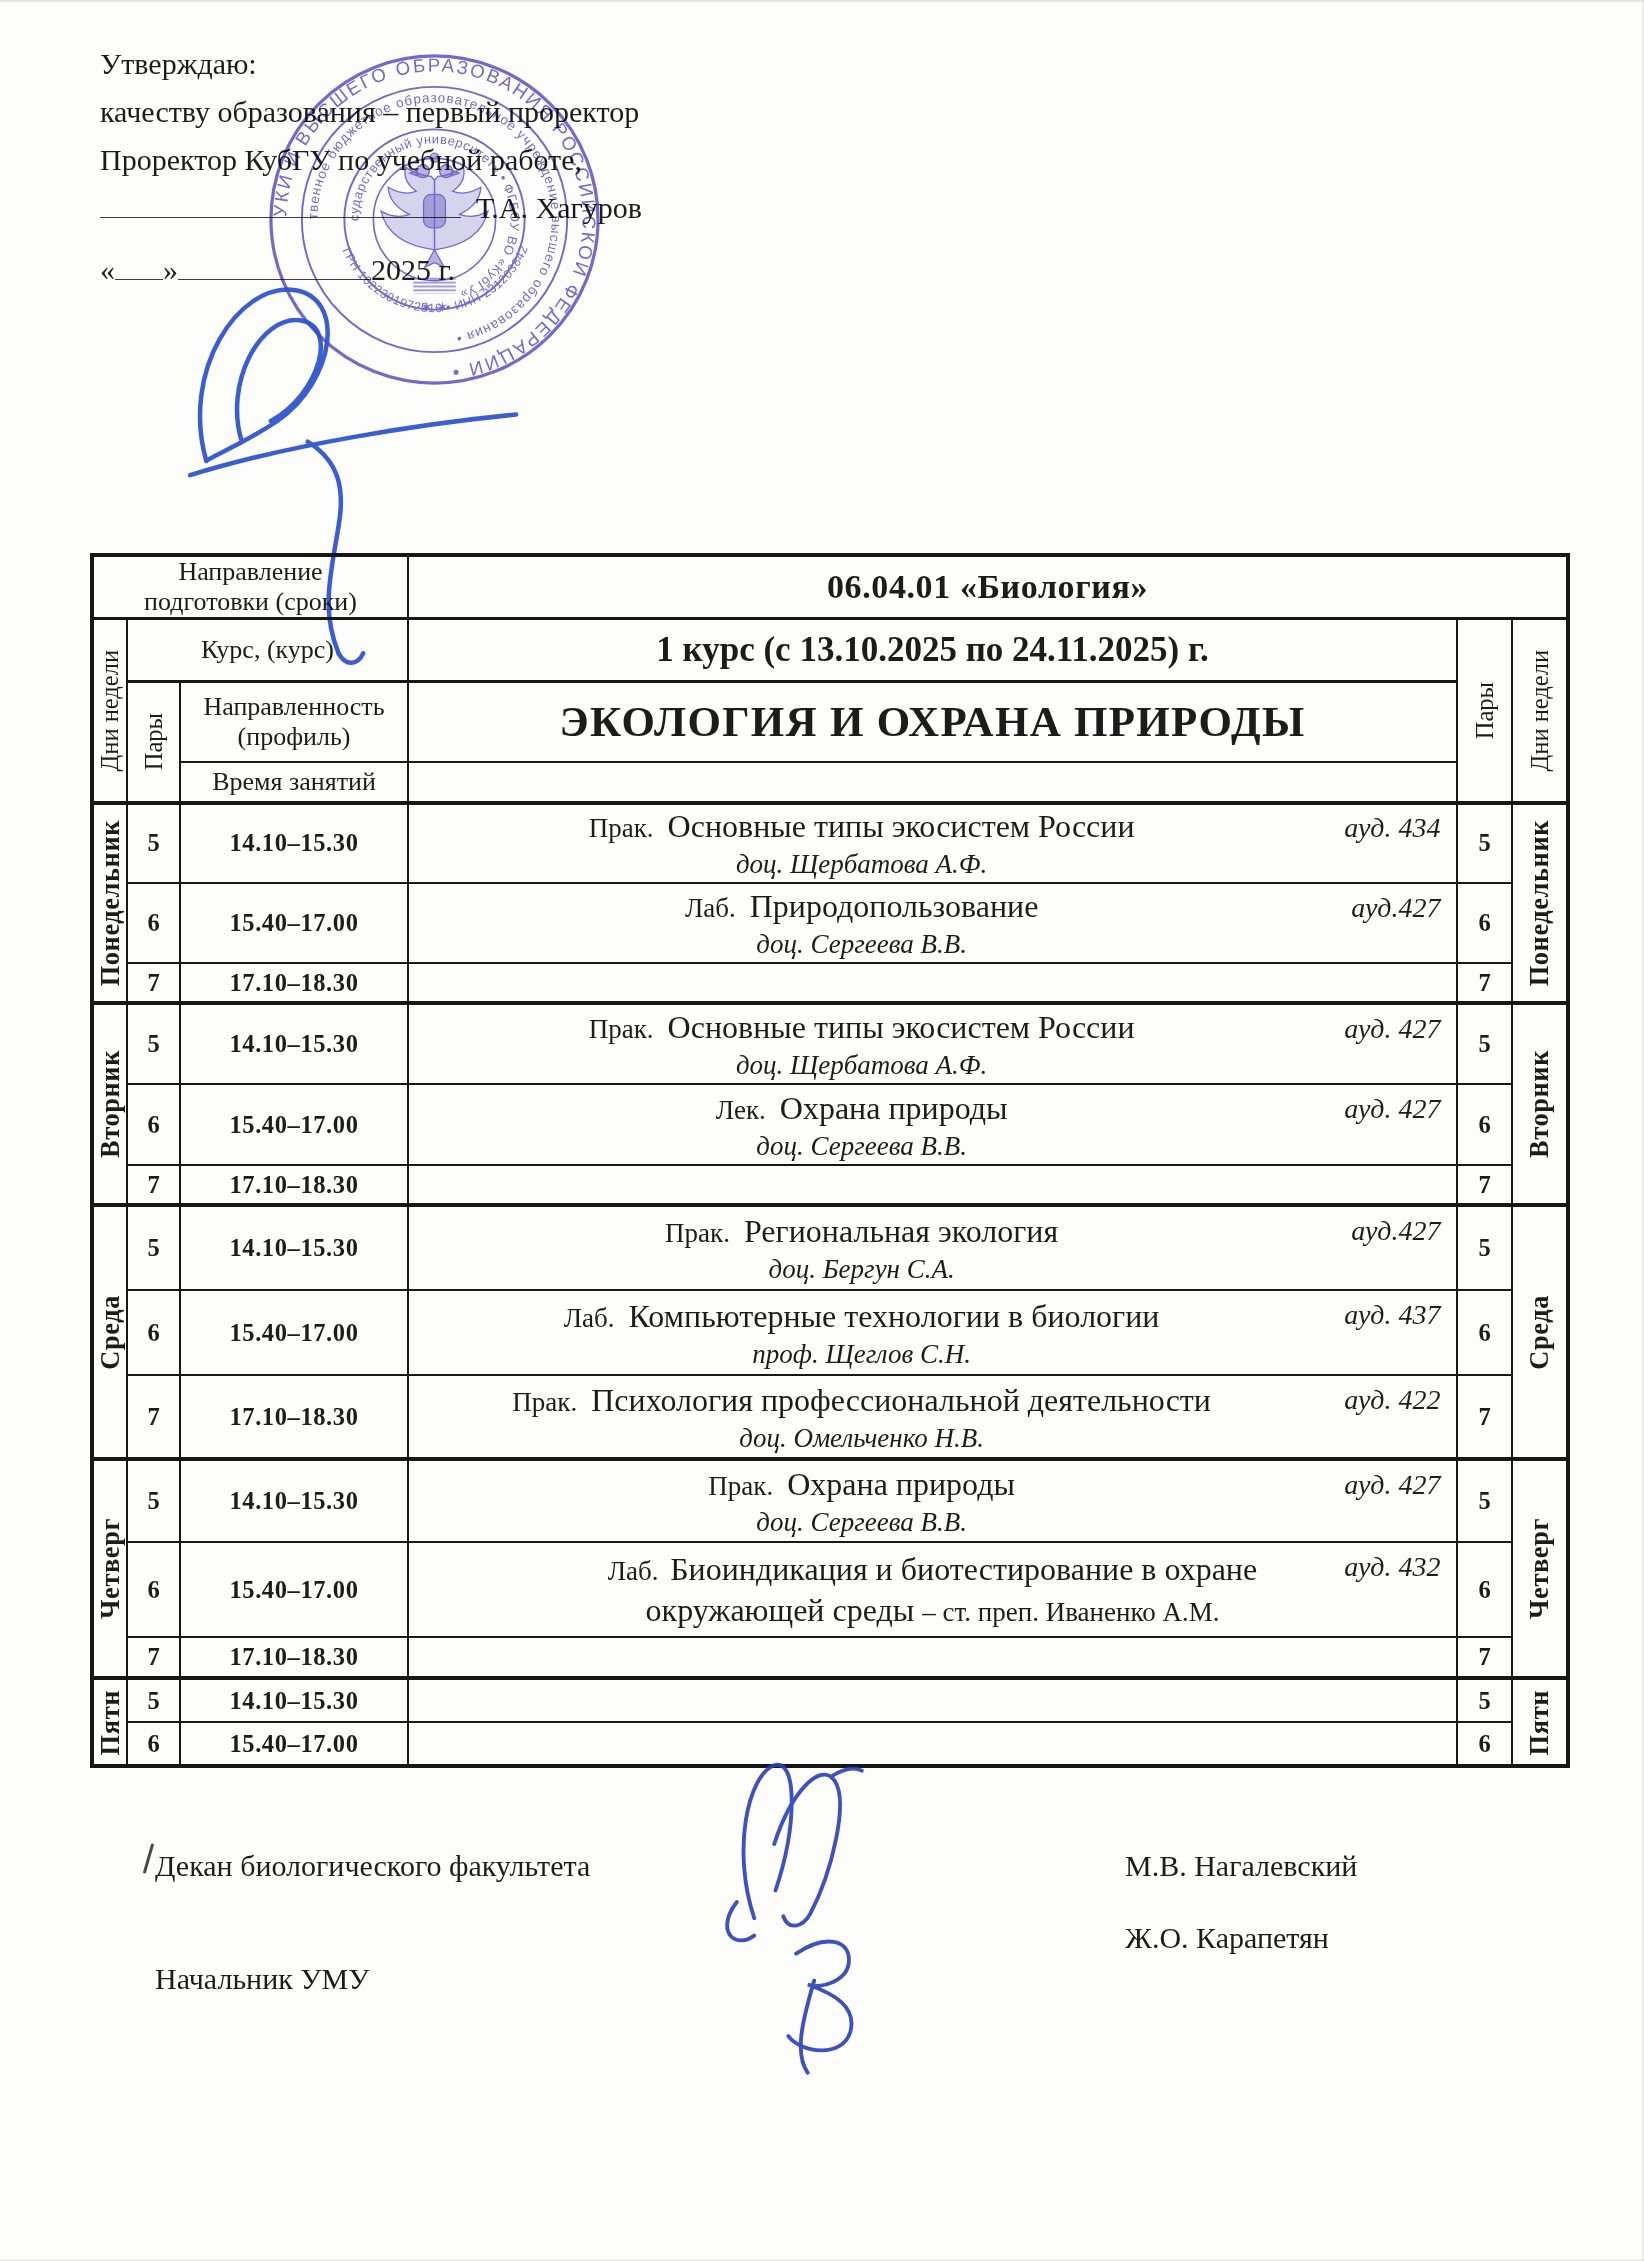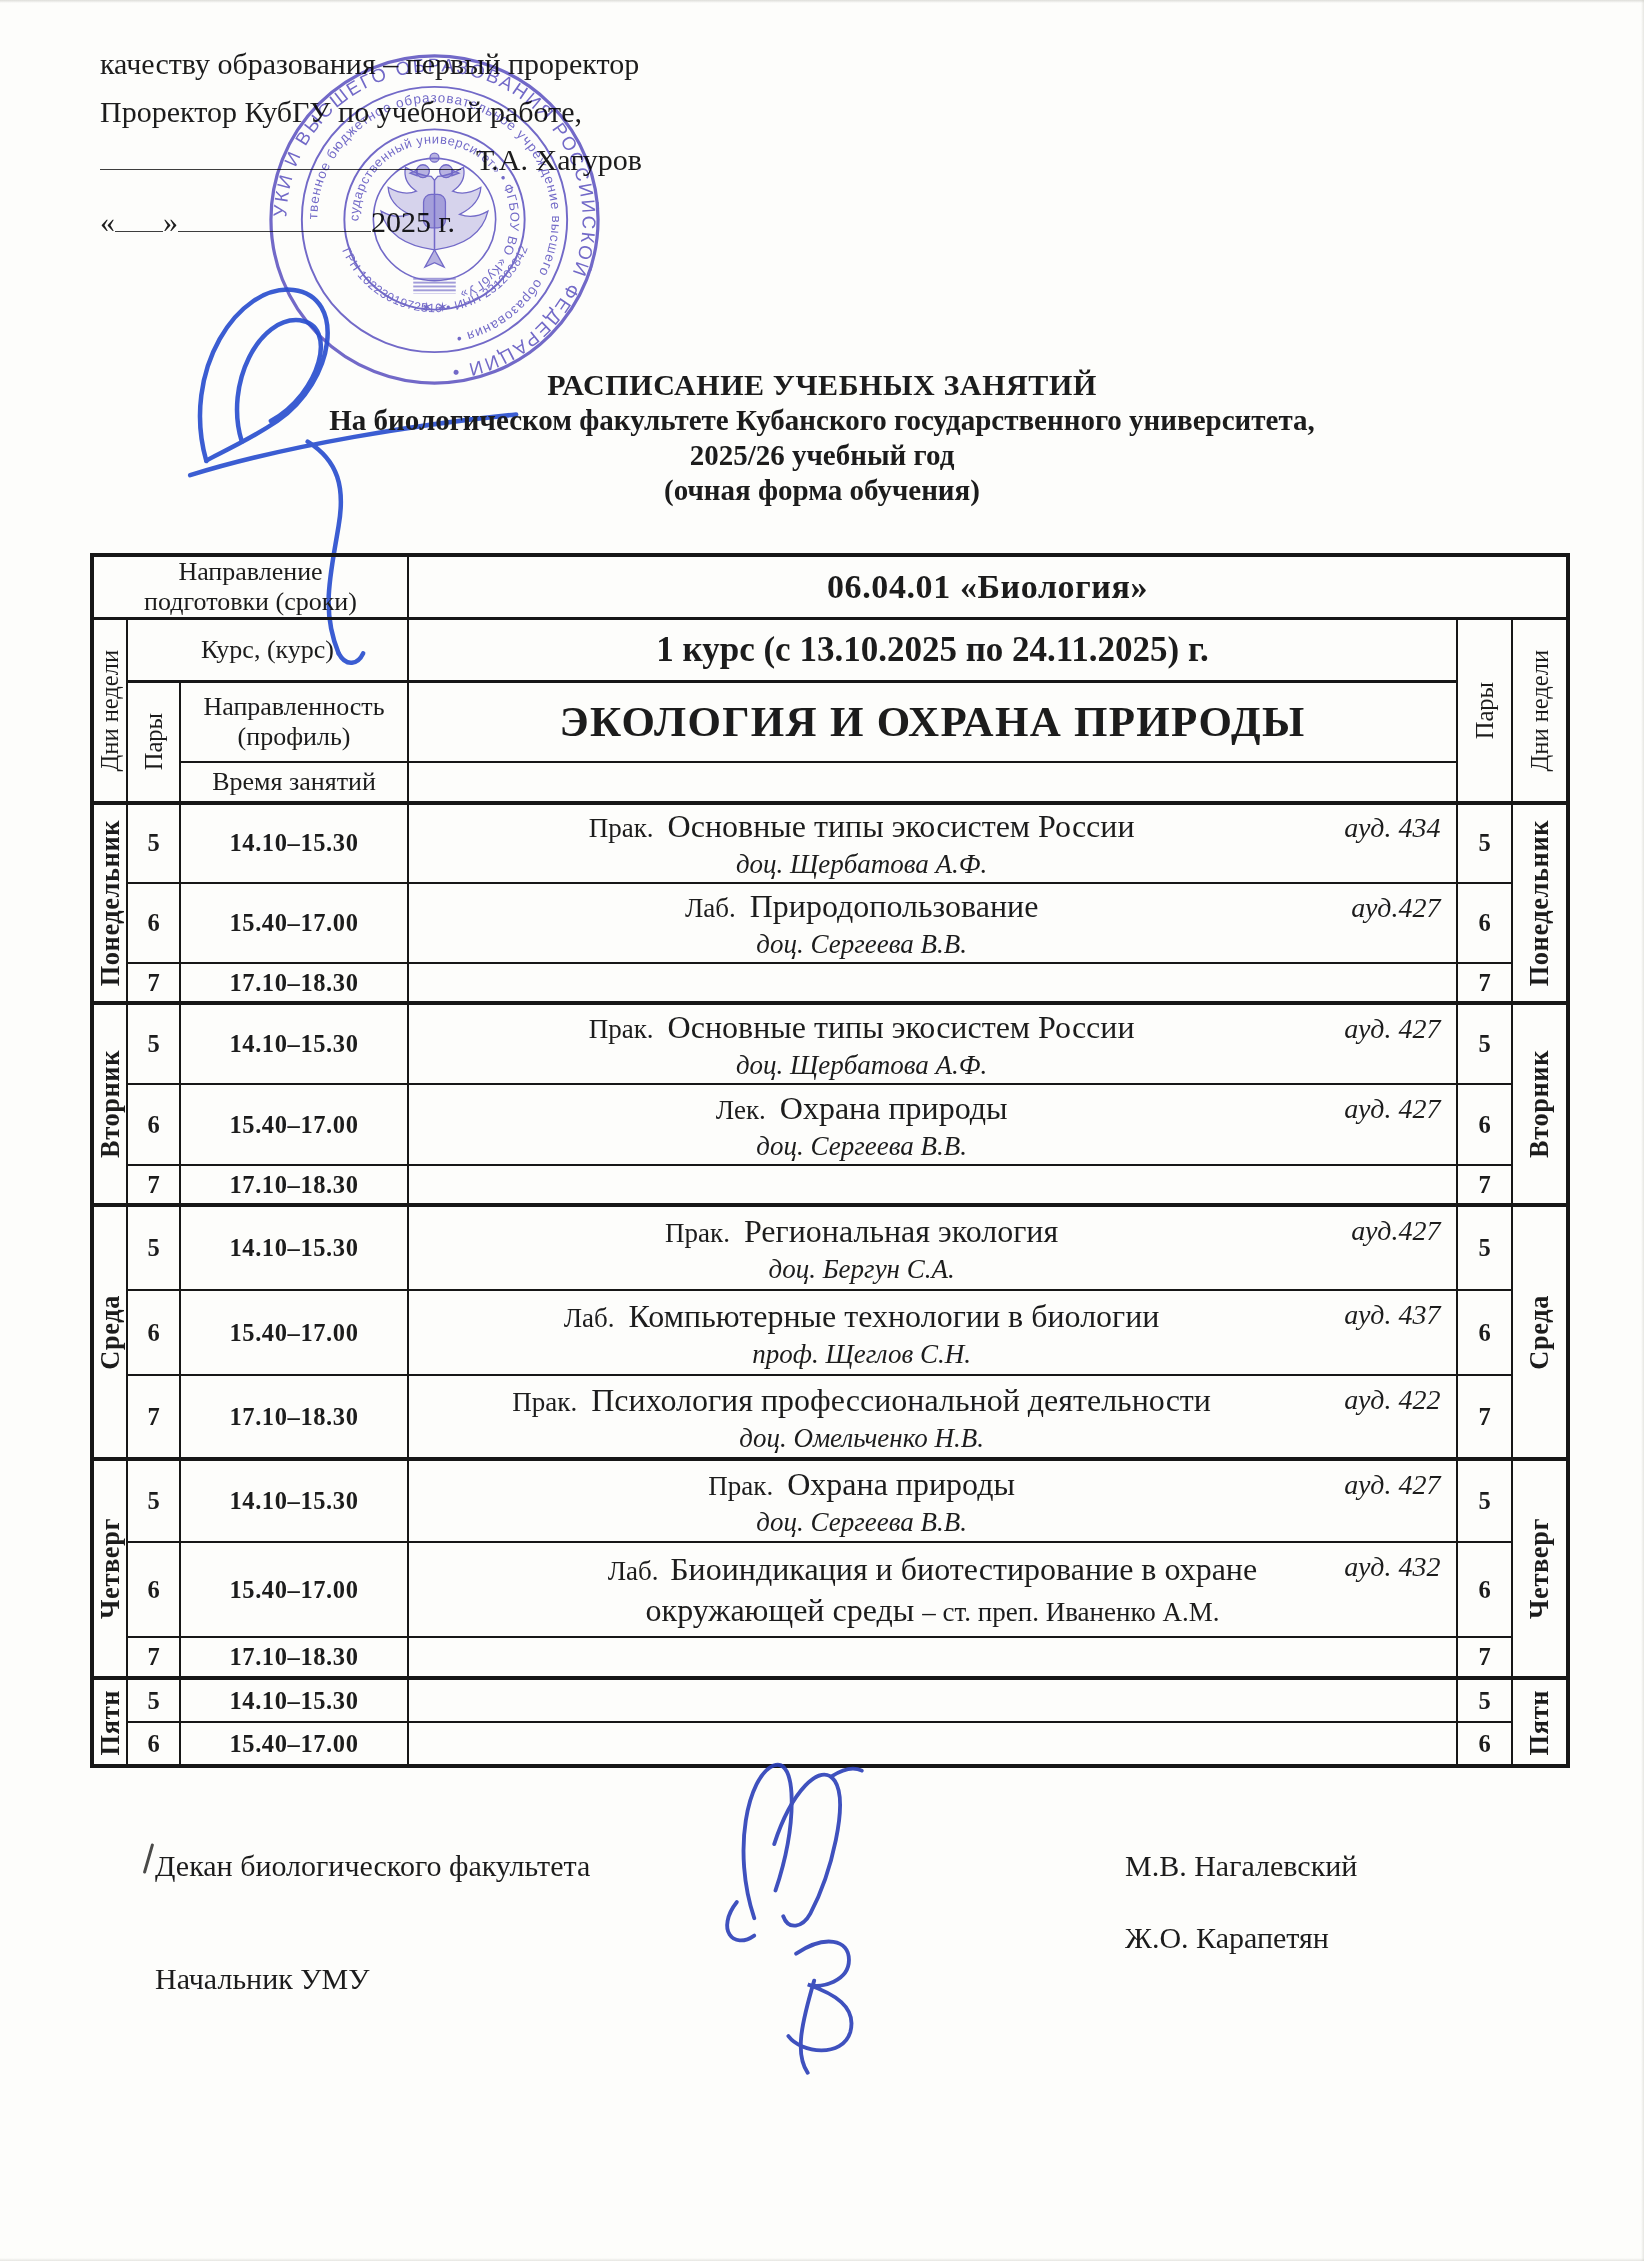--- a/index.html
+++ b/index.html
@@ -80,20 +80,21 @@
 
   
   .f-item{position:absolute;font-size:30px;white-space:nowrap;}
 </style>
 </head>
 <body>
 
 <div class="sheet">
 
   <div class="approval">
+    <div>Утверждаю:</div>
     <div>качеству образования – первый проректор</div>
     <div>Проректор КубГУ по учебной работе,</div>
     <div>
       <span class="sig-line"></span>&nbsp;
       <span>Т.А. Хагуров</span>
     </div>
     <div class="date-row">
       <span>«</span><span class="gap-line" style="width:48px"></span><span>»</span><span class="gap-line" style="width:193px"></span><span>2025 г.</span>
     </div>
   </div>
@@ -150,26 +151,20 @@
   <svg class="pen1" viewBox="0 0 660 660">
     <g fill="none" stroke="#2b50cf" stroke-width="7" stroke-linecap="round" opacity=".92">
       <path d="M95,330 C55,190 145,55 230,65 C312,75 295,205 205,268 C150,305 98,325 95,330"></path>
       <path d="M150,300 C122,210 178,105 240,112 C300,120 272,225 195,268"></path>
       <path d="M70,352 C220,305 430,272 575,258"></path>
       <path d="M252,300 C300,330 310,372 300,430 C288,505 272,560 300,628"></path>
       <path d="M300,628 C312,650 330,645 338,628"></path>
     </g>
   </svg>
 
-  <div class="title">
-    <div class="t1">РАСПИСАНИЕ УЧЕБНЫХ ЗАНЯТИЙ</div>
-    <div class="t2">На биологическом факультете Кубанского государственного университета,</div>
-    <div class="t3">2025/26 учебный год</div>
-    <div class="t4">(очная форма обучения)</div>
-  </div>
 
   <table class="sched">
     <colgroup>
       <col style="width:35px">
         <col style="width:53px">
         <col style="width:228px">
       <col style="width:1049px">
         <col style="width:55px">
         <col style="width:56px">
     </colgroup>

